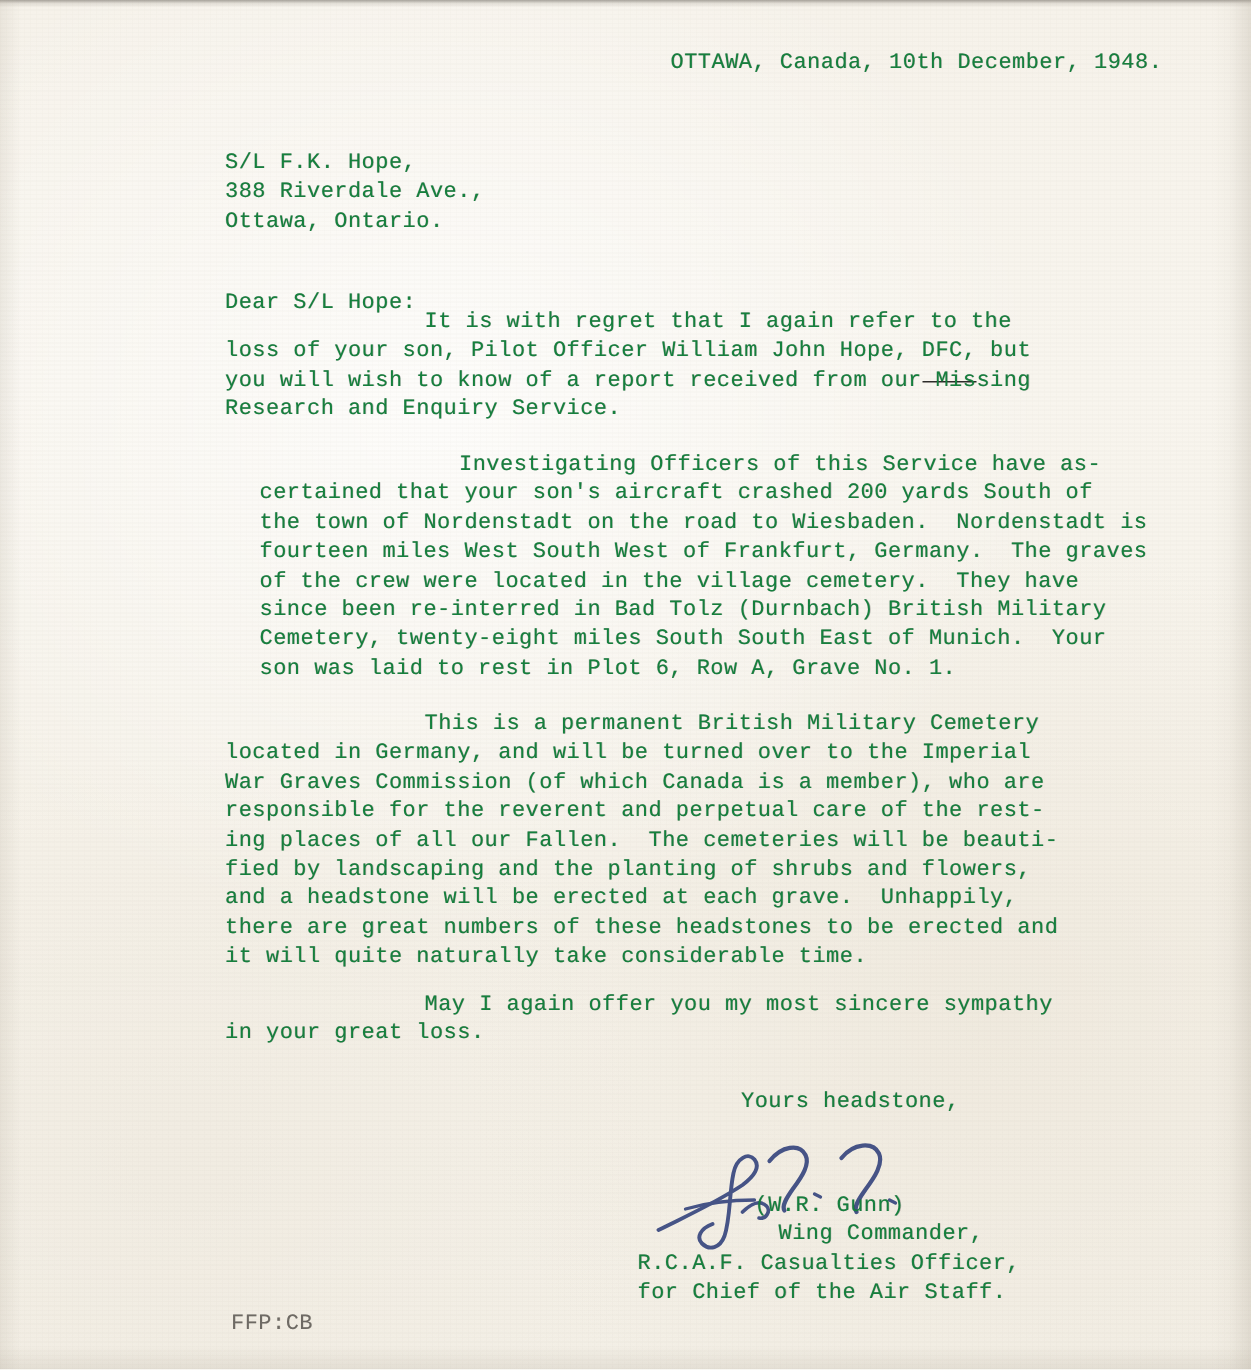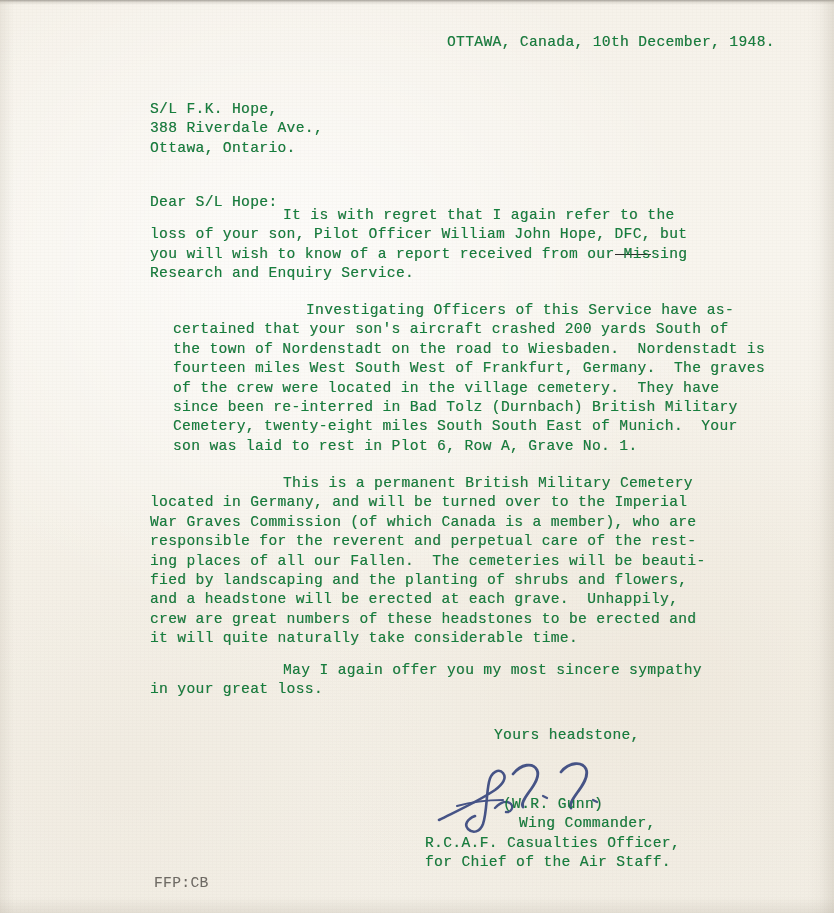--- a/index.html
+++ b/index.html
@@ -162,21 +162,21 @@
   </div>
 
   <div class="block" id="para3">
     <span class="tw indent">This is a permanent British Military Cemetery</span>
     <span class="tw">located in Germany, and will be turned over to the Imperial</span>
     <span class="tw">War Graves Commission (of which Canada is a member), who are</span>
     <span class="tw">responsible for the reverent and perpetual care of the rest-</span>
     <span class="tw">ing places of all our Fallen.  The cemeteries will be beauti-</span>
     <span class="tw">fied by landscaping and the planting of shrubs and flowers,</span>
     <span class="tw">and a headstone will be erected at each grave.  Unhappily,</span>
-    <span class="tw">crew are great numbers of these headstones to be erected and</span>
+    <span class="tw">there are great numbers of these headstones to be erected and</span>
     <span class="tw">it will quite naturally take considerable time.</span>
   </div>
 
   <div class="block" id="para4">
     <span class="tw indent">May I again offer you my most sincere sympathy</span>
     <span class="tw">in your great loss.</span>
   </div>
 
   <div class="tw" id="closing">Yours headstone,</div>
 

